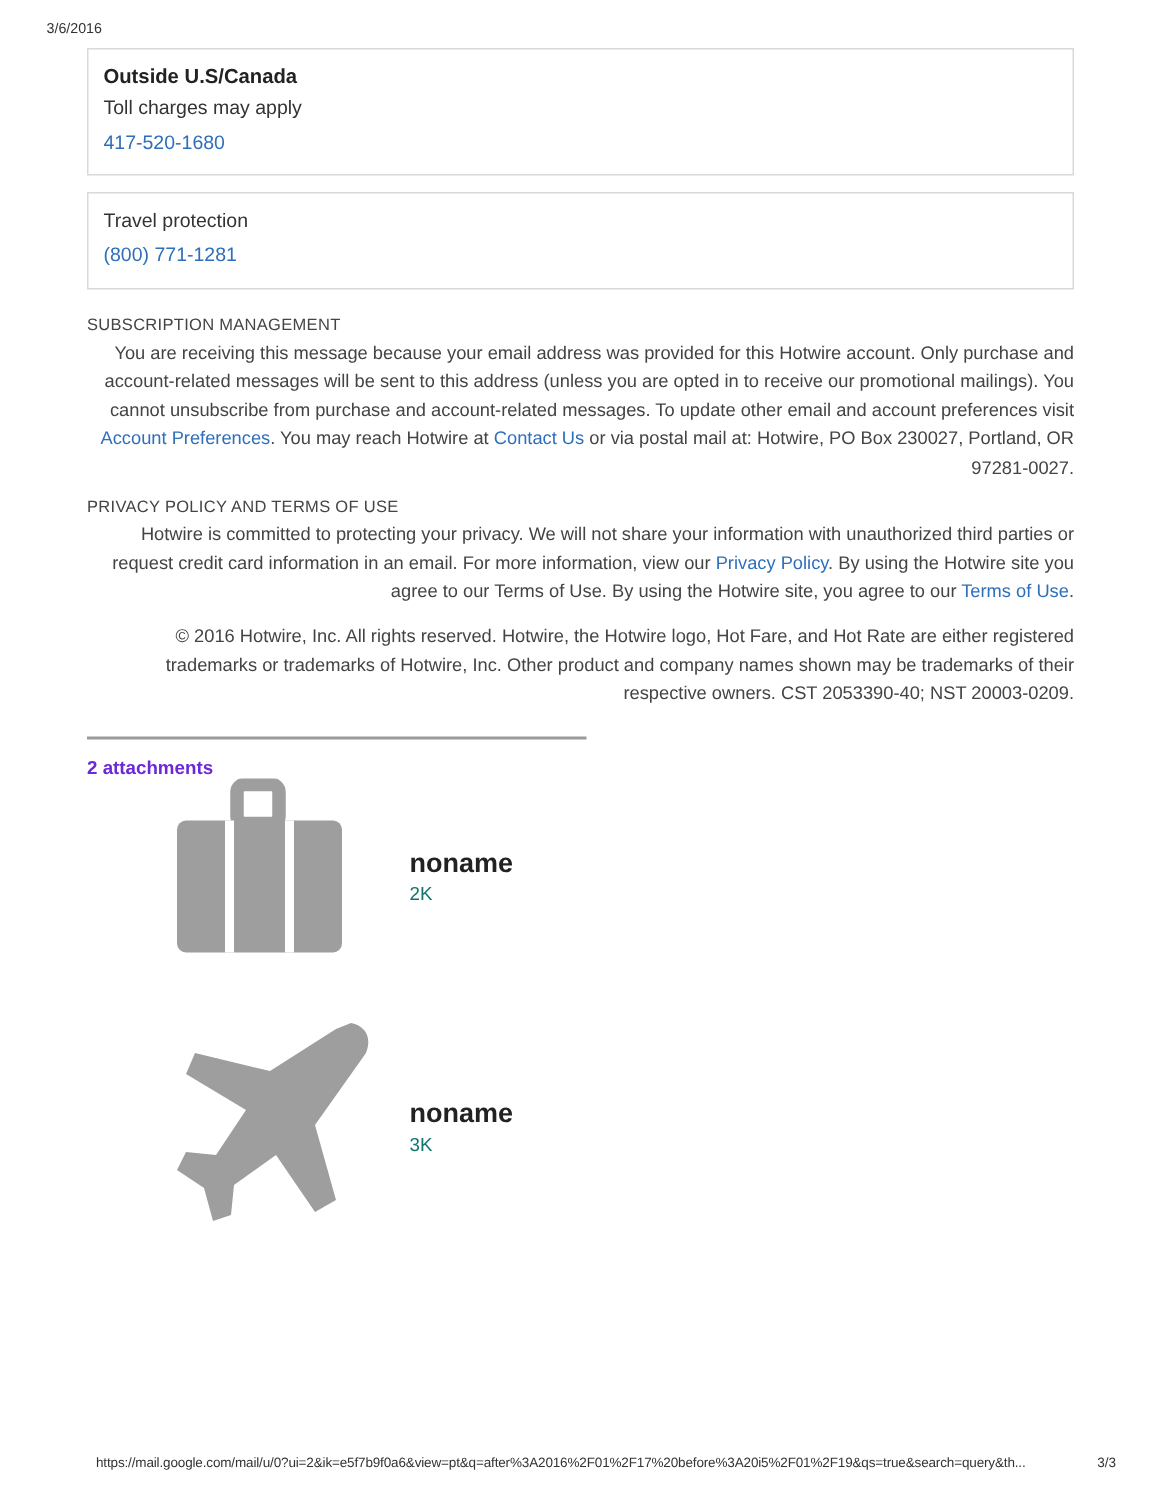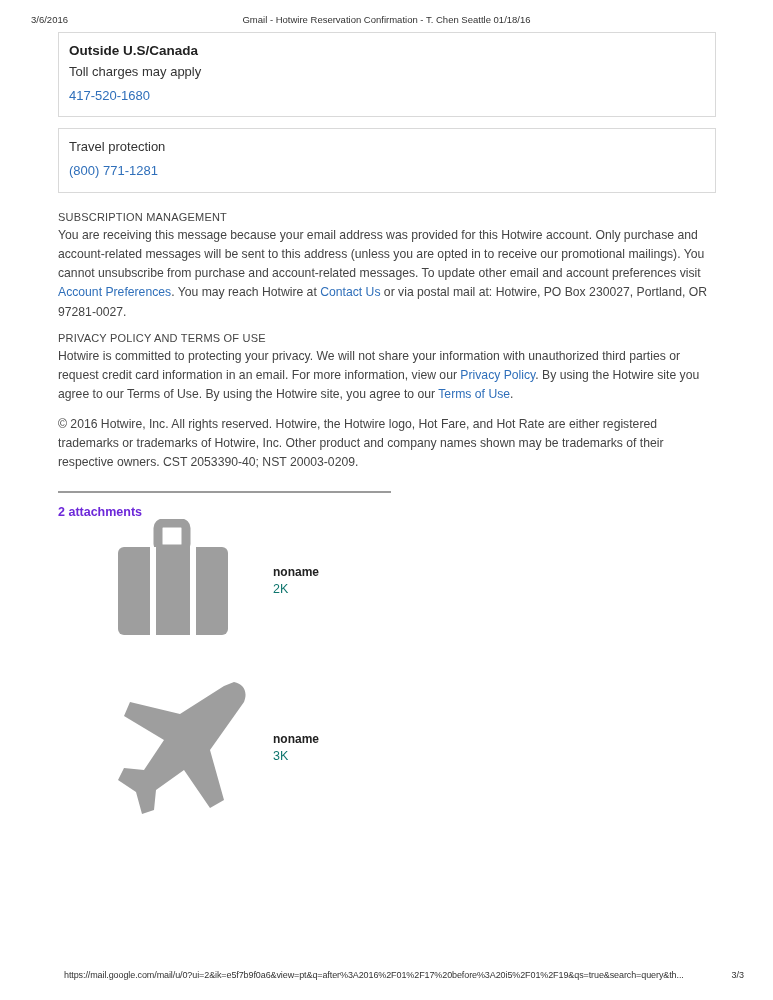--- a/index.html
+++ b/index.html
@@ -94,21 +94,21 @@
     font-size: 11px;
     color: #444;
     letter-spacing: 0.2px;
     margin-bottom: 3px;
   }
   .legal-para {
     font-size: 12.2px;
     color: #444;
     line-height: 1.58;
     margin: 0 0 10px 0;
-    text-align: left;
+    text-align: right;
   }
   .legal-para a {
     color: #2f6fba;
     text-decoration: none;
   }
   .legal-section + .legal-section {
     margin-top: 8px;
   }
 
   
@@ -135,21 +135,21 @@
     top: 0;
     width: 175px;
     height: 140px;
   }
   .attachment-meta {
     position: absolute;
     left: 215px;
     top: 46px;
   }
   .att-name {
-    font-size: 12px;
+    font-size: 18px;
     font-weight: bold;
     color: #222;
     margin-bottom: 3px;
   }
   .att-size {
     font-size: 12.5px;
     color: #0f766e;
   }
   .attachment-row.plane .attachment-meta { top: 58px; }
 
@@ -178,21 +178,20 @@
     white-space: nowrap;
   }
 </style>
 </head>
 <body>
 
 <div class="page">
 
   <div class="print-header">
     <span class="ph-date">3/6/2016</span>
-    <span class="ph-title">Gmail - Hotwire Reservation Confirmation - T. Chen Seattle 01/18/16</span>
   </div>
 
   <div class="content">
 
 
     <div class="contact-box">
       <div class="cb-title">Outside U.S/Canada</div>
       <div class="cb-sub">Toll charges may apply</div>
       <a class="cb-link" href="#">417-520-1680</a>
     </div>

